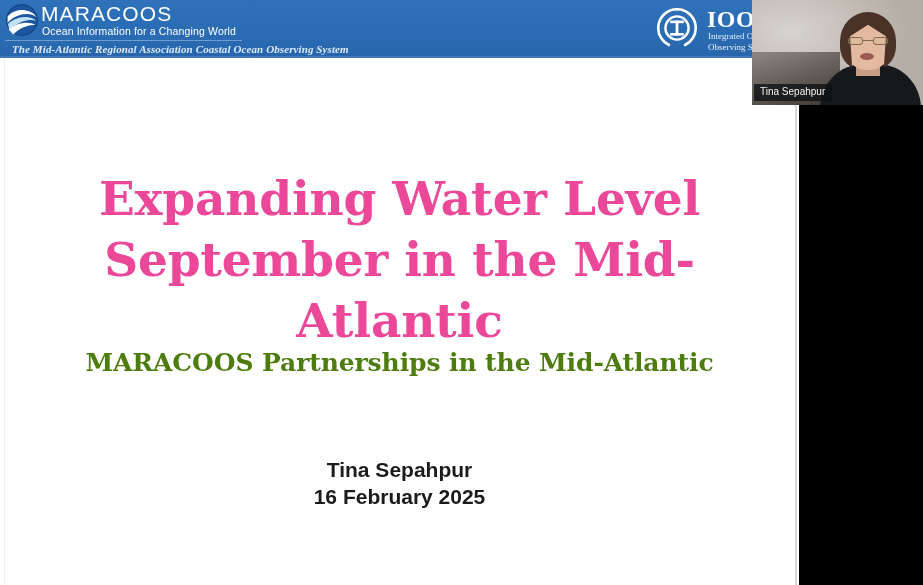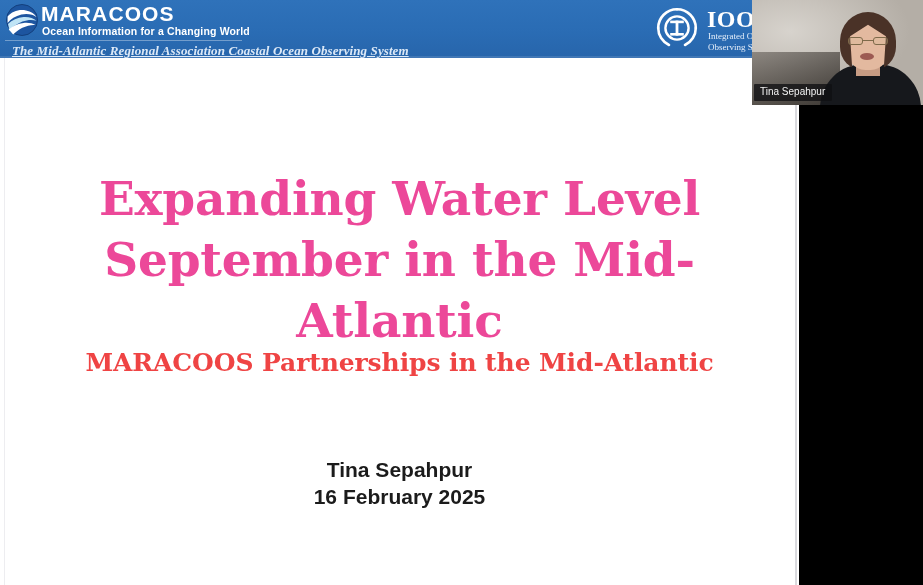--- a/index.html
+++ b/index.html
@@ -84,52 +84,51 @@
     top: 2px;
     width: 32px;
     height: 32px;
   }
 
   #maracoos-wordmark {
     position: absolute;
     left: 36px;
     top: 1px;
     font-family: "Liberation Sans", sans-serif;
-    font-weight: bold;
+    font-weight: normal;
     font-size: 21px;
     letter-spacing: 1.1px;
     color: #ffffff;
     line-height: 22px;
     white-space: nowrap;
   }
 
   #maracoos-tagline {
     position: absolute;
     left: 37px;
     top: 23px;
     font-family: "Liberation Sans", sans-serif;
-    font-weight: bold;
+    font-weight: normal;
     font-size: 10.5px;
     color: #ffffff;
     letter-spacing: 0.15px;
     white-space: nowrap;
   }
 
   #maracoos-subtagline {
     position: absolute;
     left: 7px;
     top: 41px;
     font-family: "Liberation Serif", serif;
     font-style: italic;
     font-weight: bold;
-    font-size: 13px;
+    font-size: 11px;
     color: #dce9f7;
     letter-spacing: 0.1px;
     white-space: nowrap;
-    text-decoration: underline;
   }
 
   #maracoos-rule {
     position: absolute;
     left: 0;
     top: 38px;
     width: 237px;
     height: 1px;
     background: rgba(255,255,255,0.35);
   }
@@ -202,21 +201,21 @@
   #slide-subtitle {
     position: absolute;
     left: 12px;
     top: 346px;
     width: 775px;
     text-align: center;
     font-family: "DejaVu Serif", serif;
     font-weight: bold;
     font-size: 25px;
     line-height: 34px;
-    color: #ef4444;
+    color: #4d7c0f;
     letter-spacing: -0.1px;
   }
 
   #slide-presenter {
     position: absolute;
     left: 12px;
     top: 456px;
     width: 775px;
     text-align: center;
     font-family: "Liberation Sans", sans-serif;

